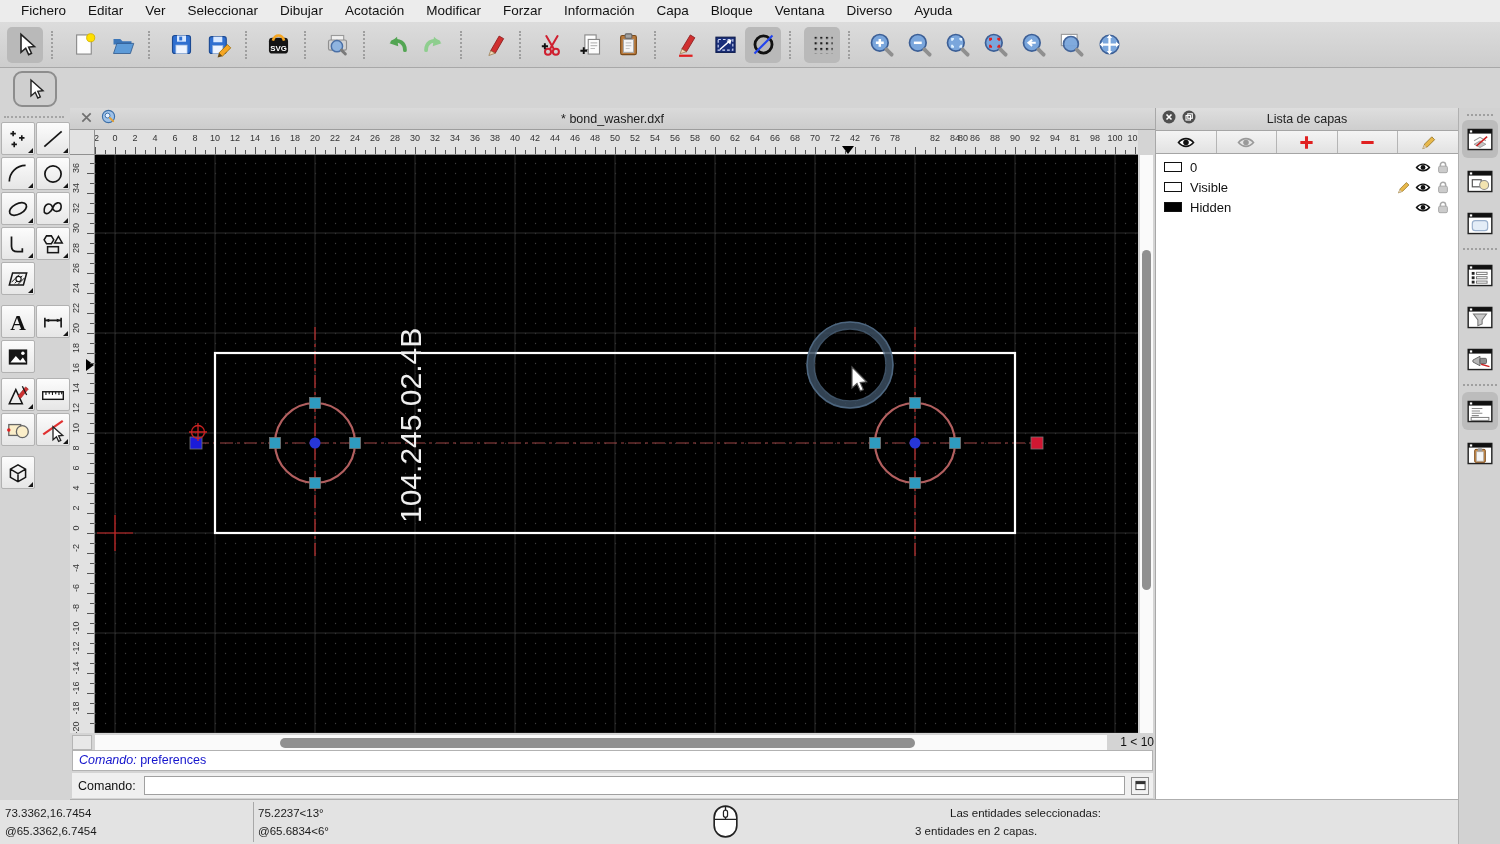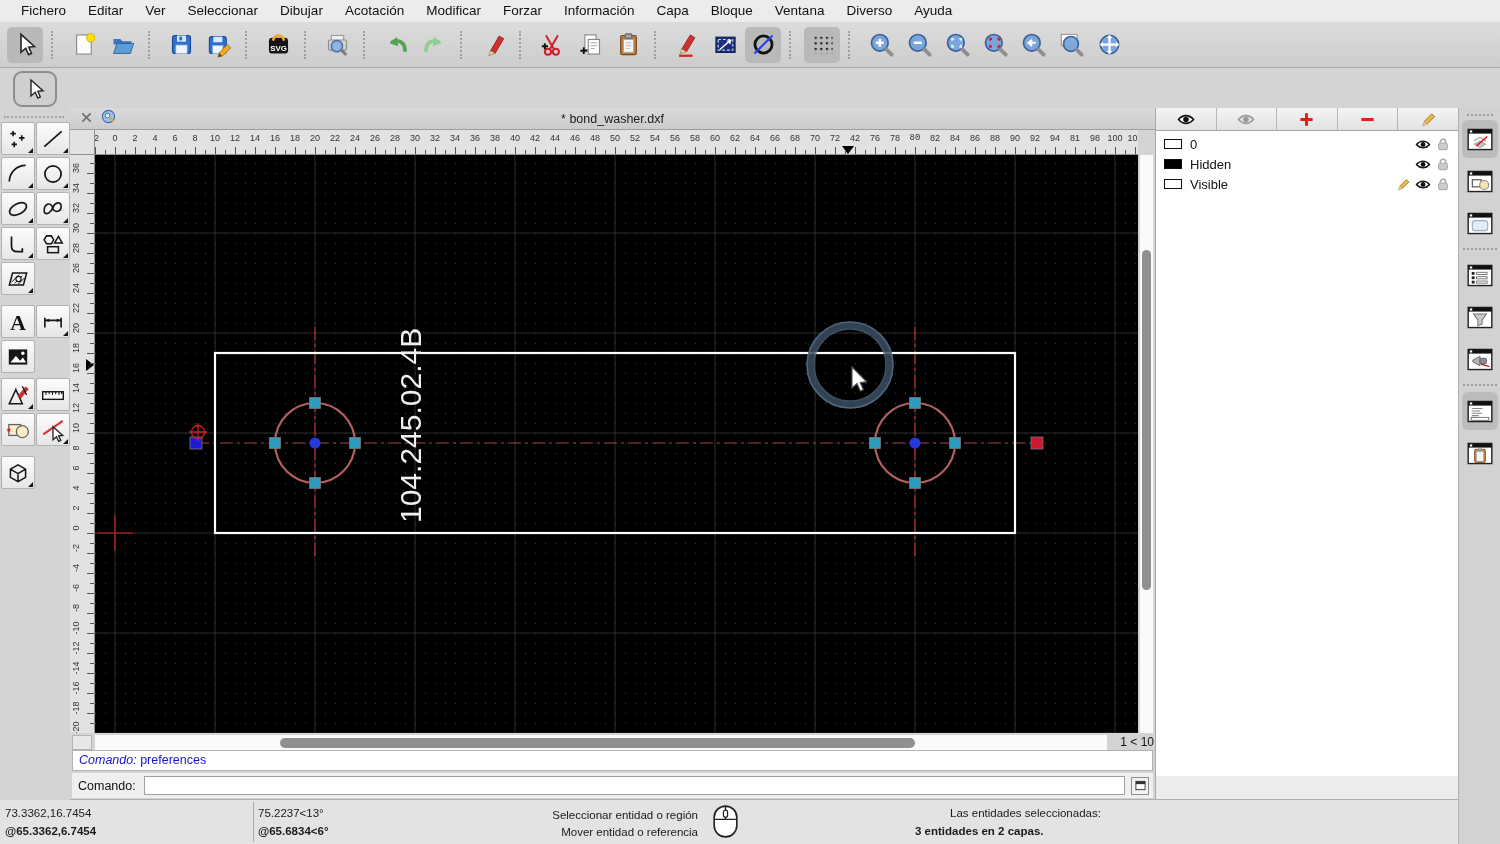--- a/index.html
+++ b/index.html
@@ -77,21 +77,21 @@
   .cmd-row .lbl { font-size:12.5px; color:#111; padding:0 8px 0 6px;}
   .cmd-input { flex:1; height:19px; border:1px solid #a0a0a0; background:#fff; font-size:12px;
     font-family:"Liberation Sans",sans-serif; padding:0 4px;}
   .cmd-kbd-btn { width:18px; height:18px; margin:0 4px 0 6px; background:#f2f2f2;
     border:1px solid #8f8f8f; display:flex; align-items:center; justify-content:center;}
 
   
   .statusbar { position:absolute; left:0; top:799px; width:1500px; height:45px;
     background:#e3e3e3; border-top:1px solid #aeaeae; font-size:11.5px; color:#1a1a1a;}
   .statusbar .line1 { position:absolute; top:7px; }
-  .statusbar .line2 { position:absolute; top:25px;font-weight:bold; }
+  .statusbar .line2 { position:absolute; top:25px; }
   .sb-div { position:absolute; left:253px; top:2px; height:40px; border-left:1px solid #a8a8a8;}
   .sb-hint { position:absolute; left:430px; top:7px; width:268px; text-align:right; line-height:17px;}
 
   
   .layer-panel { position:absolute; left:1155px; top:108px; width:303px; height:691px;
     background:#ececec; border-left:1px solid #a8a8a8; }
   .lp-header { position:relative; height:23px; background:linear-gradient(#dedede,#cecece);
     border-bottom:1px solid #a5a5a5; display:flex; align-items:center;}
   .lp-title { position:absolute; width:100%; text-align:center; font-size:12.5px; color:#222;}
   .lp-hbtn { margin-left:6px; z-index:2; }
@@ -565,21 +565,21 @@
     <div class="htick" style="left: 760px; height: 7px;"></div>
     <span class="rlabel" style="left: 760px;">42</span>
     <div class="htick" style="left: 770px; height: 4px;"></div>
     <div class="htick" style="left: 780px; height: 7px;"></div>
     <span class="rlabel" style="left: 780px;">76</span>
     <div class="htick" style="left: 790px; height: 4px;"></div>
     <div class="htick" style="left: 800px; height: 7px;"></div>
     <span class="rlabel" style="left: 800px;">78</span>
     <div class="htick" style="left: 810px; height: 4px;"></div>
     <div class="htick" style="left: 820px; height: 7px;"></div>
-    <span class="rlabel" style="left: 820px; font-family: Liberation Mono, monospace;">80</span>
+    <span class="rlabel" style="left: 868px;">80</span>
     <div class="htick" style="left: 830px; height: 4px;"></div>
     <div class="htick" style="left: 840px; height: 7px;"></div>
     <span class="rlabel" style="left: 840px;">82</span>
     <div class="htick" style="left: 850px; height: 4px;"></div>
     <div class="htick" style="left: 860px; height: 7px;"></div>
     <span class="rlabel" style="left: 860px;">84</span>
     <div class="htick" style="left: 870px; height: 4px;"></div>
     <div class="htick" style="left: 880px; height: 7px;"></div>
     <span class="rlabel" style="left: 880px;">86</span>
     <div class="htick" style="left: 890px; height: 4px;"></div>
@@ -786,36 +786,48 @@
       </svg>
   </span>
 </div>
 
 <div class="statusbar">
   <span class="line1" style="left:5px">73.3362,16.7454</span>
   <span class="line2" style="left:5px">@65.3362,6.7454</span>
   <div class="sb-div"></div>
   <span class="line1" style="left:258px">75.2237&lt;13°</span>
   <span class="line2" style="left:258px">@65.6834&lt;6°</span>
-  <div class="sb-hint">
-    <div>Seleccionar entidad o región</div>
-    <div>Mover entidad o referencia</div>
-  </div>
   <span class="abs" style="left:712px;top:4px">
     <svg viewBox="0 0 26 34" width="27" height="35">
         <rect x="2" y="2" width="22" height="30" rx="11" fill="#fff" stroke="#222" stroke-width="1.6"></rect>
         <path d="M13 2 V15 M2 15 H24" stroke="#222" stroke-width="1.3"></path>
         <rect x="11" y="6" width="4" height="7" rx="2" fill="#fff" stroke="#222" stroke-width="1.2"></rect>
       </svg>
   </span>
   <span class="line1" style="left:950px">Las entidades seleccionadas:</span>
   <span class="line2" style="left:915px">3 entidades en 2 capas.</span>
 </div>
 
 <div class="layer-panel">
+  <div class="lp-header">
+    <span class="lp-title">Lista de capas</span>
+    <span class="lp-hbtn">
+      <svg viewBox="0 0 14 14" width="14" height="14">
+          <circle cx="7" cy="7" r="6.5" fill="#4f4f4f"></circle>
+          <path d="M4.5 4.5 l5 5 M9.5 4.5 l-5 5" stroke="#fff" stroke-width="1.6"></path>
+        </svg>
+    </span>
+    <span class="lp-hbtn">
+      <svg viewBox="0 0 14 14" width="14" height="14">
+          <circle cx="7" cy="7" r="6.5" fill="#4f4f4f"></circle>
+          <rect x="4" y="5.5" width="4.5" height="4.5" fill="none" stroke="#fff" stroke-width="1.1"></rect>
+          <rect x="5.8" y="3.8" width="4.5" height="4.5" fill="none" stroke="#fff" stroke-width="1.1"></rect>
+        </svg>
+    </span>
+  </div>
   <div class="lp-toolbar">
     <div class="lp-tbtn">
       <svg viewBox="0 0 18 14" width="20" height="15">
           <path d="M2 7 C6 2.2 12 2.2 16 7 C12 11.8 6 11.8 2 7 Z" fill="#fff" stroke="#111" stroke-width="1.5"></path>
           <circle cx="9" cy="7" r="2.6" fill="#111"></circle>
         </svg>
     </div>
     <div class="lp-tbtn">
       <svg viewBox="0 0 18 14" width="20" height="15">
           <path d="M2 7 C6 2.2 12 2.2 16 7 C12 11.8 6 11.8 2 7 Z" fill="#e5e5e5" stroke="#9a9a9a" stroke-width="1.5"></path>
@@ -836,36 +848,20 @@
       <svg viewBox="0 0 18 18" width="17" height="17">
           <path d="M3 15.5 L5 10.5 L12.5 3 L15.5 6 L8 13.5 Z" fill="#e8b84b" stroke="#8a6a1a" stroke-width=".8"></path>
           <path d="M3 15.5 l4.2-1.3 -2.9-2.9 z" fill="#d8c8b0"></path>
         </svg>
     </div>
   </div>
   <div class="lp-list">
     <div class="lp-row">
       <span class="swatch" style="background: rgb(255, 255, 255);"></span>
       <span class="name">0</span>
-      <span class="ric">
-          <svg viewBox="0 0 18 14" width="18" height="13">
-            <path d="M2 7 C6 2.2 12 2.2 16 7 C12 11.8 6 11.8 2 7 Z" fill="#fff" stroke="#111" stroke-width="1.5"></path>
-            <circle cx="9" cy="7" r="2.6" fill="#111"></circle>
-          </svg>
-        </span>
-      <span class="ric">
-          <svg viewBox="0 0 16 16" width="14" height="14">
-            <rect x="3" y="7" width="10" height="7.5" rx="1.5" fill="#cbcbcb" stroke="#a0a0a0"></rect>
-            <path d="M5 7 V5.5 a3 3 0 0 1 6 0 V7" fill="none" stroke="#a8a8a8" stroke-width="1.7"></path>
-          </svg>
-        </span>
-    </div>
-    <div class="lp-row">
-      <span class="swatch" style="background: rgb(0, 0, 0);"></span>
-      <span class="name">Hidden</span>
       <span class="ric">
           <svg viewBox="0 0 18 14" width="18" height="13">
             <path d="M2 7 C6 2.2 12 2.2 16 7 C12 11.8 6 11.8 2 7 Z" fill="#fff" stroke="#111" stroke-width="1.5"></path>
             <circle cx="9" cy="7" r="2.6" fill="#111"></circle>
           </svg>
         </span>
       <span class="ric">
           <svg viewBox="0 0 16 16" width="14" height="14">
             <rect x="3" y="7" width="10" height="7.5" rx="1.5" fill="#cbcbcb" stroke="#a0a0a0"></rect>
             <path d="M5 7 V5.5 a3 3 0 0 1 6 0 V7" fill="none" stroke="#a8a8a8" stroke-width="1.7"></path>
@@ -887,20 +883,36 @@
             <circle cx="9" cy="7" r="2.6" fill="#111"></circle>
           </svg>
         </span>
       <span class="ric">
           <svg viewBox="0 0 16 16" width="14" height="14">
             <rect x="3" y="7" width="10" height="7.5" rx="1.5" fill="#cbcbcb" stroke="#a0a0a0"></rect>
             <path d="M5 7 V5.5 a3 3 0 0 1 6 0 V7" fill="none" stroke="#a8a8a8" stroke-width="1.7"></path>
           </svg>
         </span>
     </div>
+    <div class="lp-row">
+      <span class="swatch" style="background: rgb(0, 0, 0);"></span>
+      <span class="name">Hidden</span>
+      <span class="ric">
+          <svg viewBox="0 0 18 14" width="18" height="13">
+            <path d="M2 7 C6 2.2 12 2.2 16 7 C12 11.8 6 11.8 2 7 Z" fill="#fff" stroke="#111" stroke-width="1.5"></path>
+            <circle cx="9" cy="7" r="2.6" fill="#111"></circle>
+          </svg>
+        </span>
+      <span class="ric">
+          <svg viewBox="0 0 16 16" width="14" height="14">
+            <rect x="3" y="7" width="10" height="7.5" rx="1.5" fill="#cbcbcb" stroke="#a0a0a0"></rect>
+            <path d="M5 7 V5.5 a3 3 0 0 1 6 0 V7" fill="none" stroke="#a8a8a8" stroke-width="1.7"></path>
+          </svg>
+        </span>
+    </div>
   </div>
 </div>
 
 <div class="right-strip">
   <div class="rs-handle"></div>
   <div class="rs-btn active">
     <svg viewBox="0 0 22 19" width="26" height="23">
         <rect x="1" y="1" width="20" height="17" fill="#fff" stroke="#222" stroke-width="1.2"></rect>
         <rect x="1" y="1" width="20" height="3.5" fill="#111"></rect>
         <rect x="2.4" y="1.8" width="2" height="1.8" fill="#fff"></rect>

